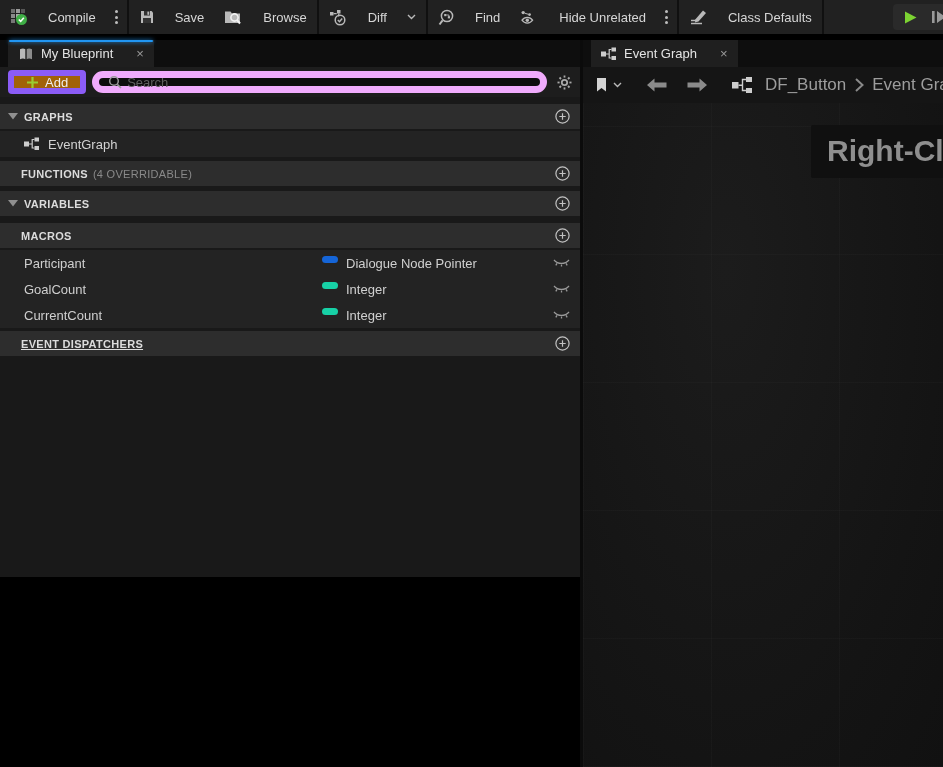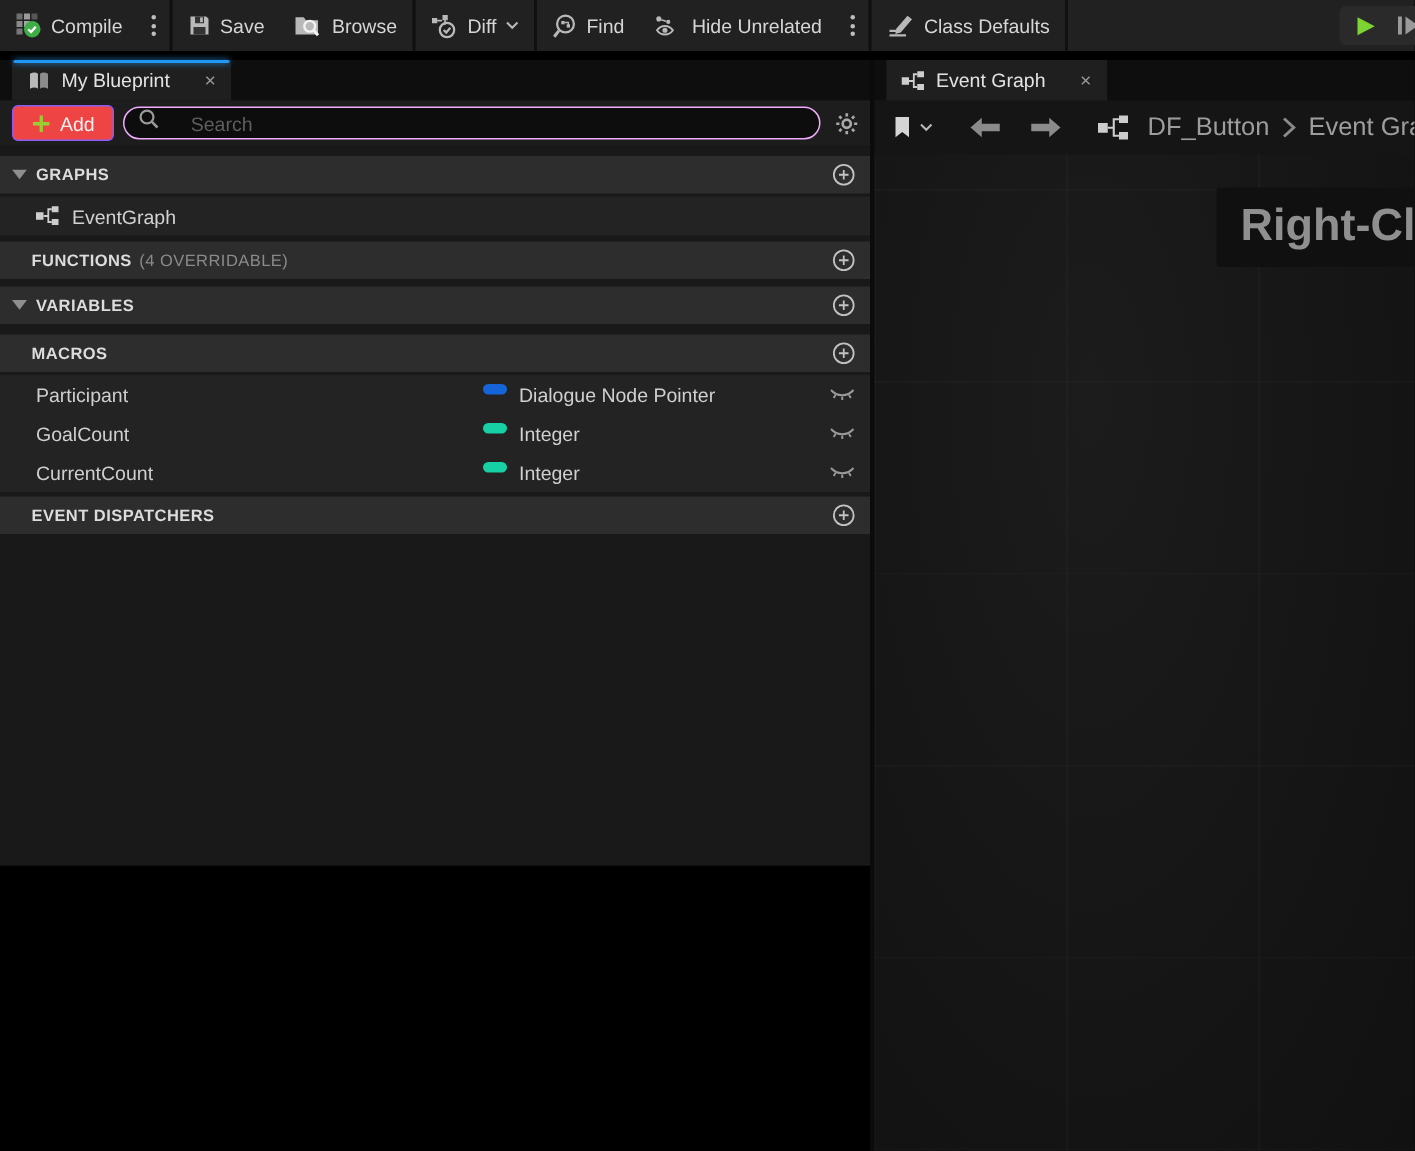--- a/index.html
+++ b/index.html
@@ -3,21 +3,21 @@
 <meta charset="utf-8">
 <style>
   * { margin:0; padding:0; box-sizing:border-box; }
   html,body { width:943px; height:767px; overflow:hidden; background:#000;
     font-family:"Liberation Sans", sans-serif; }
   svg { display:block; }
 
   
   .toolbar { position:absolute; left:0; top:0; width:943px; height:34px;
     background:#212121; display:flex; align-items:center; }
-  .tb-item { display:flex; align-items:center; gap:6px; padding:0 10px;
+  .tb-item { display:flex; align-items:center; gap:20px; padding:0 10px;
     height:34px; color:#d6d6d6; font-size:13px; cursor:default; }
   .tb-kebab { display:flex; flex-direction:column; gap:2.5px; padding:0 9px; height:34px; justify-content:center; }
   .tb-kebab i { width:3px; height:3px; border-radius:50%; background:#bdbdbd; }
   .tb-sep { width:2px; height:34px; background:#101010; }
   .tb-right { margin-left:auto; display:flex; align-items:center; }
   .play-box { background:#2a2a2a; border-radius:4px; height:26px; display:flex;
     align-items:center; gap:12px; padding:0 9px; margin-right:-12px; }
 
   
   .left-panel { position:absolute; left:0; top:40px; width:580px; height:537px;
@@ -29,25 +29,25 @@
   .tabwell { height:27px; background:#0e0e0e; display:flex; align-items:flex-end; flex:0 0 27px; }
   .tab { position:relative; height:27px; background:#1f1f1f; margin-left:8px;
     display:flex; align-items:center; gap:7px; padding:0 10px; color:#e3e3e3; font-size:13px; }
   .tab .accent { position:absolute; left:1px; right:1px; top:0; height:2px;
     background:#2196f3; border-radius:2px; box-shadow:0 0 4px #2196f3; }
   .tab-close { color:#9a9a9a; font-size:13px; margin-left:16px; line-height:1; }
 
   
   .mb-header { height:30px; background:#1d1d1d; display:flex; align-items:center;
     padding:0 8px; gap:6px; flex:0 0 30px; }
-  .add-btn { display:flex; align-items:center; gap:6px; background:#ef4444;
-    border:1px solid #8b5cf6; border-radius:4px; height:24px; padding:0 12px;
+  .add-btn { display:flex; align-items:center; gap:6px; background:#a16207;
+    border:6px solid #8b5cf6; border-radius:4px; height:24px; padding:0 12px;
     color:#efefef; font-size:13px; }
-  .search-box { flex:1; height:22px; background:#0d0d0d; border:1px solid #f0abfc;
-    border-radius:11px; display:flex; gap:21px; padding:0 9px; }
+  .search-box { flex:1; height:22px; background:#0d0d0d; border:7px solid #f0abfc;
+    border-radius:11px; display:flex; align-items:center; gap:5px; padding:0 9px; }
   .search-box input { background:transparent; border:none; outline:none; color:#cfcfcf;
     font-size:13px; width:100%; font-family:"Liberation Sans", sans-serif; }
   .search-box input::placeholder { color:#5e5e5e; }
   .mb-gear { margin-left:4px; }
 
   
   .panel-body { flex:1; background:#191919; padding-top:7px; overflow:hidden; }
   .section-header { height:25px; background:#2d2d2d; display:flex; align-items:center;
     padding:0 10px 0 8px; color:#dcdcdc; font-size:11px; font-weight:bold; letter-spacing:.3px; }
   .section-header.noarrow { padding-left:21px; }
@@ -363,21 +363,21 @@
       </span>
       <span class="var-eye">
         <svg width="17" height="10">
             <path d="M1 2c4 4.6 11 4.6 15 0" fill="none" stroke="#9a9a9a" stroke-width="1.3"></path>
             <path d="M4 5.4L2.8 7.3M8.5 6.4v2.2M13 5.4l1.2 1.9" stroke="#9a9a9a" stroke-width="1.3"></path>
           </svg>
       </span>
     </div>
 
 
-    <div class="section-header noarrow" style="margin-top:3px;">
+    <div class="section-header noarrow" style="margin-top:3px;text-decoration:underline;">
       <span>EVENT DISPATCHERS</span>
       <span class="sh-plus">
         <svg width="15" height="15">
             <circle cx="7.5" cy="7.5" r="6.6" fill="none" stroke="#c2c2c2" stroke-width="1.2"></circle>
             <path d="M7.5 4.3v6.4M4.3 7.5h6.4" stroke="#c2c2c2" stroke-width="1.2"></path>
           </svg>
       </span>
     </div>
 
   </div>

